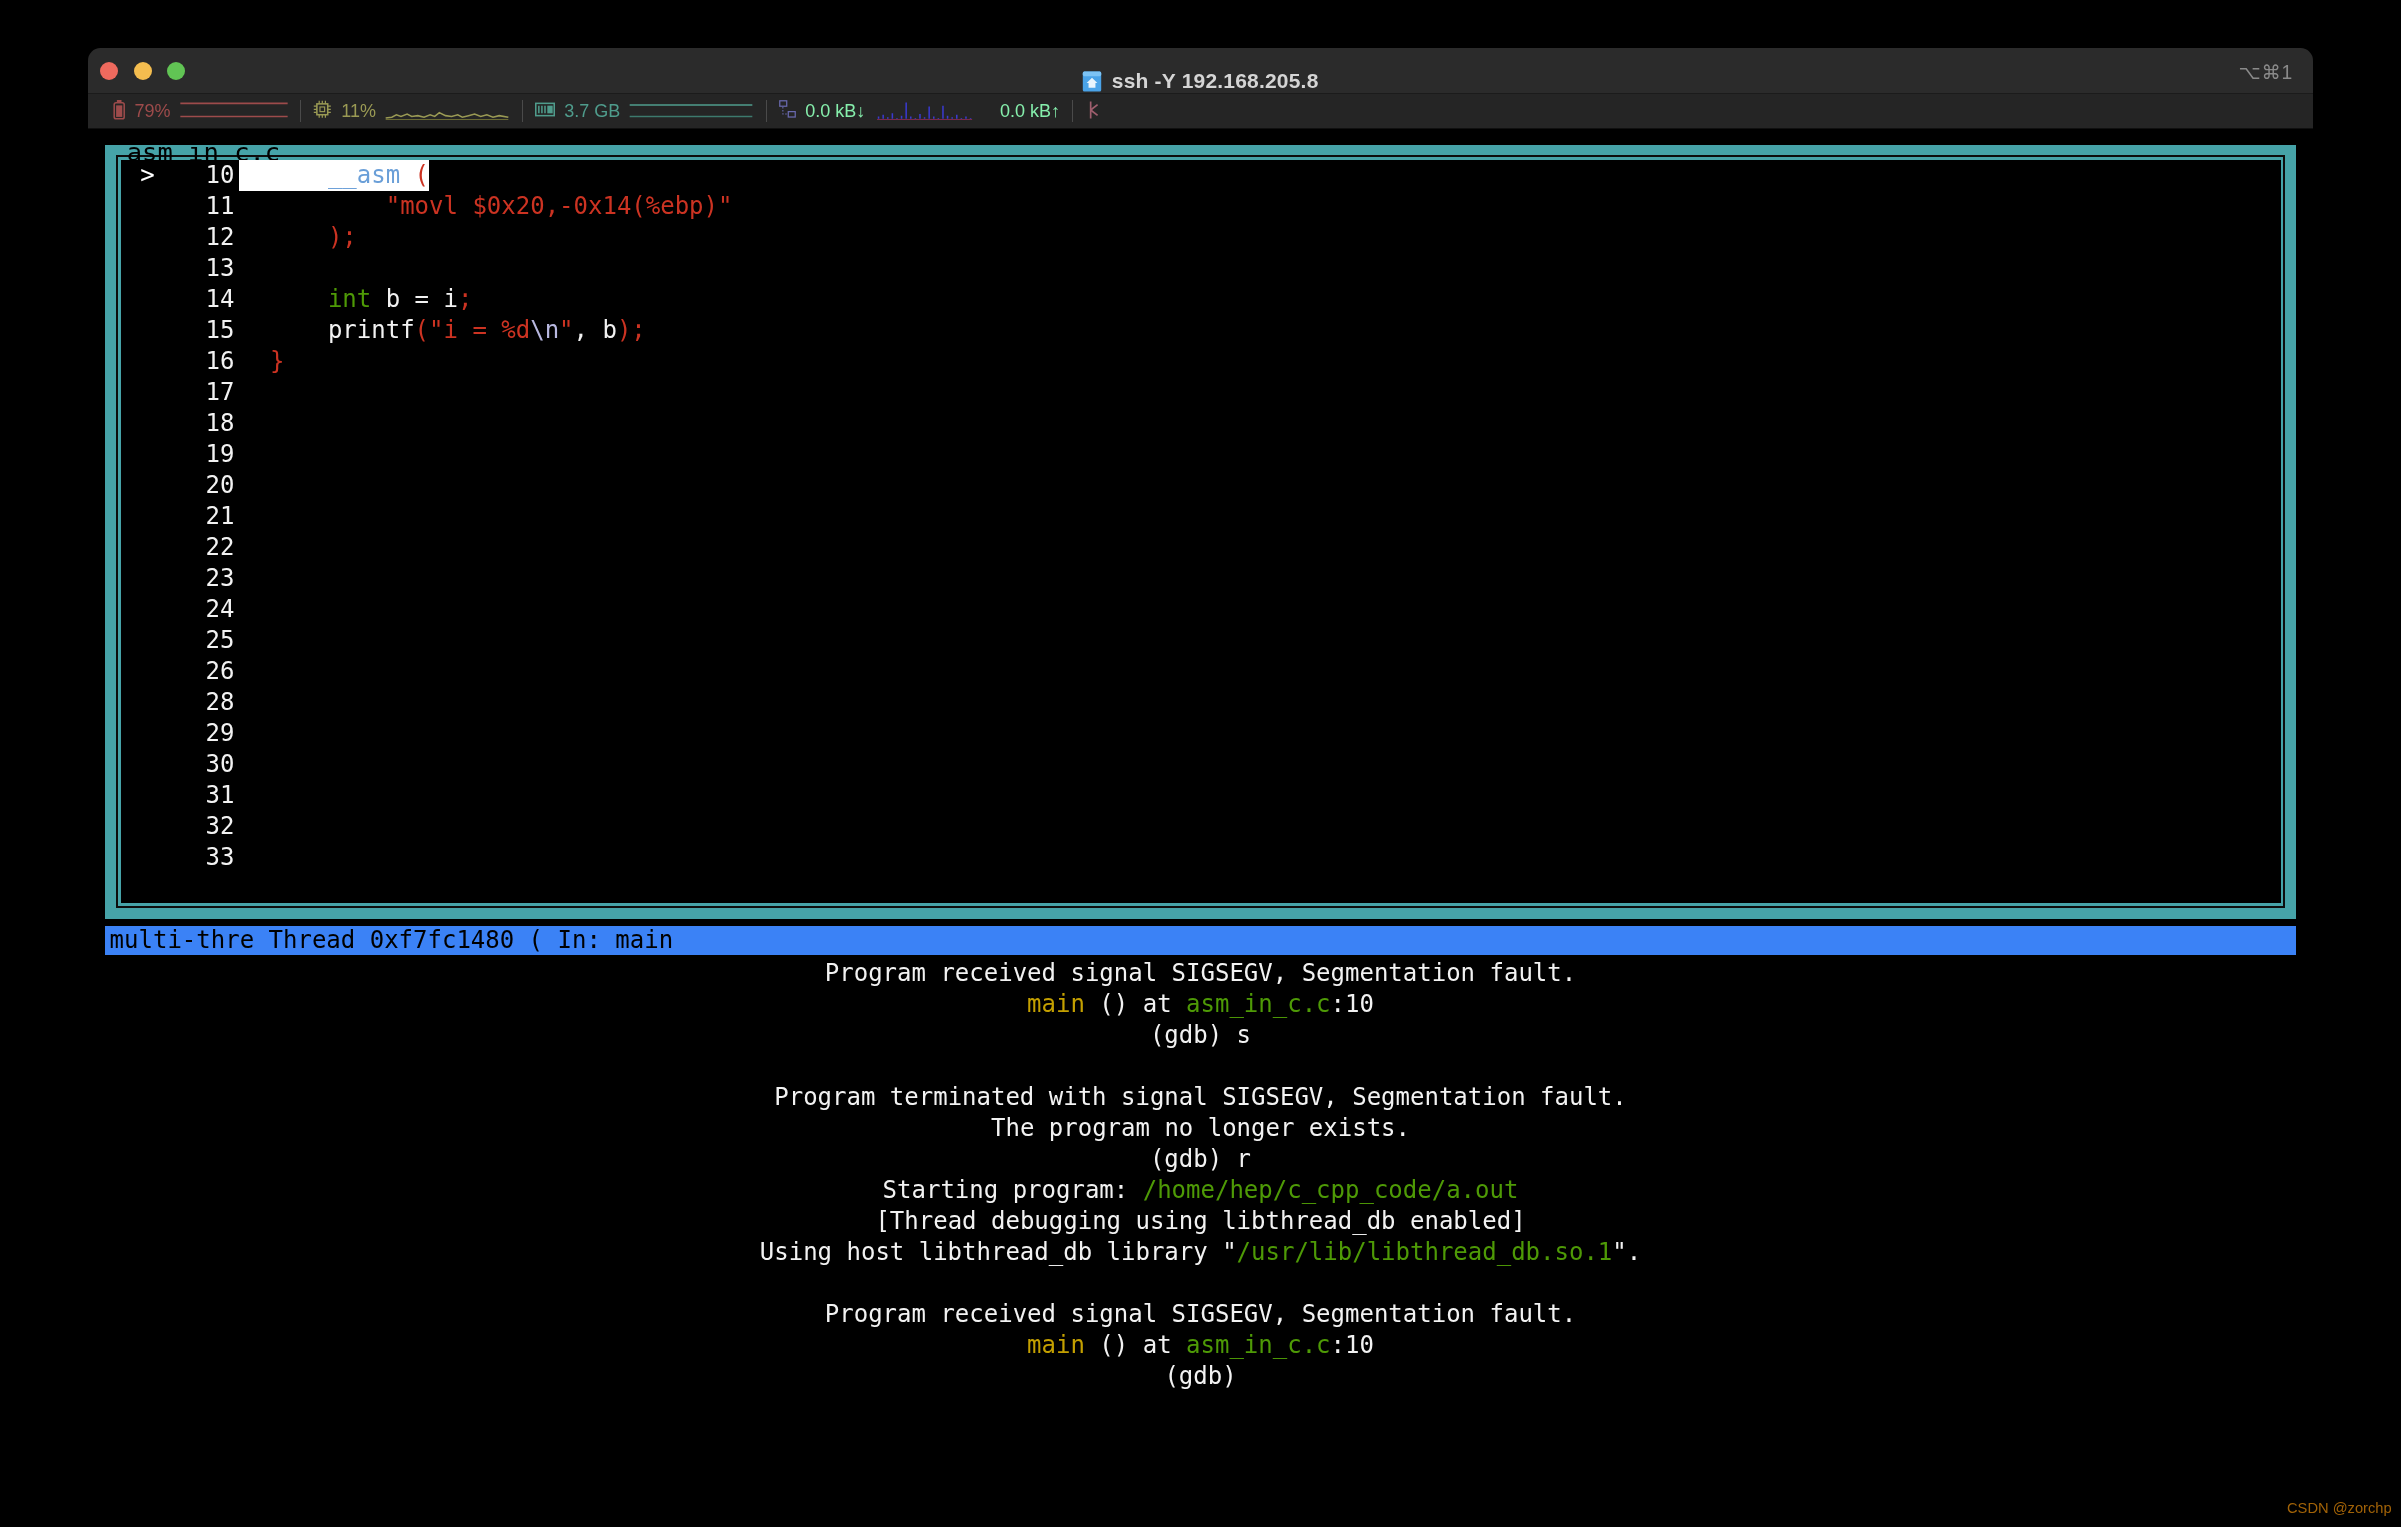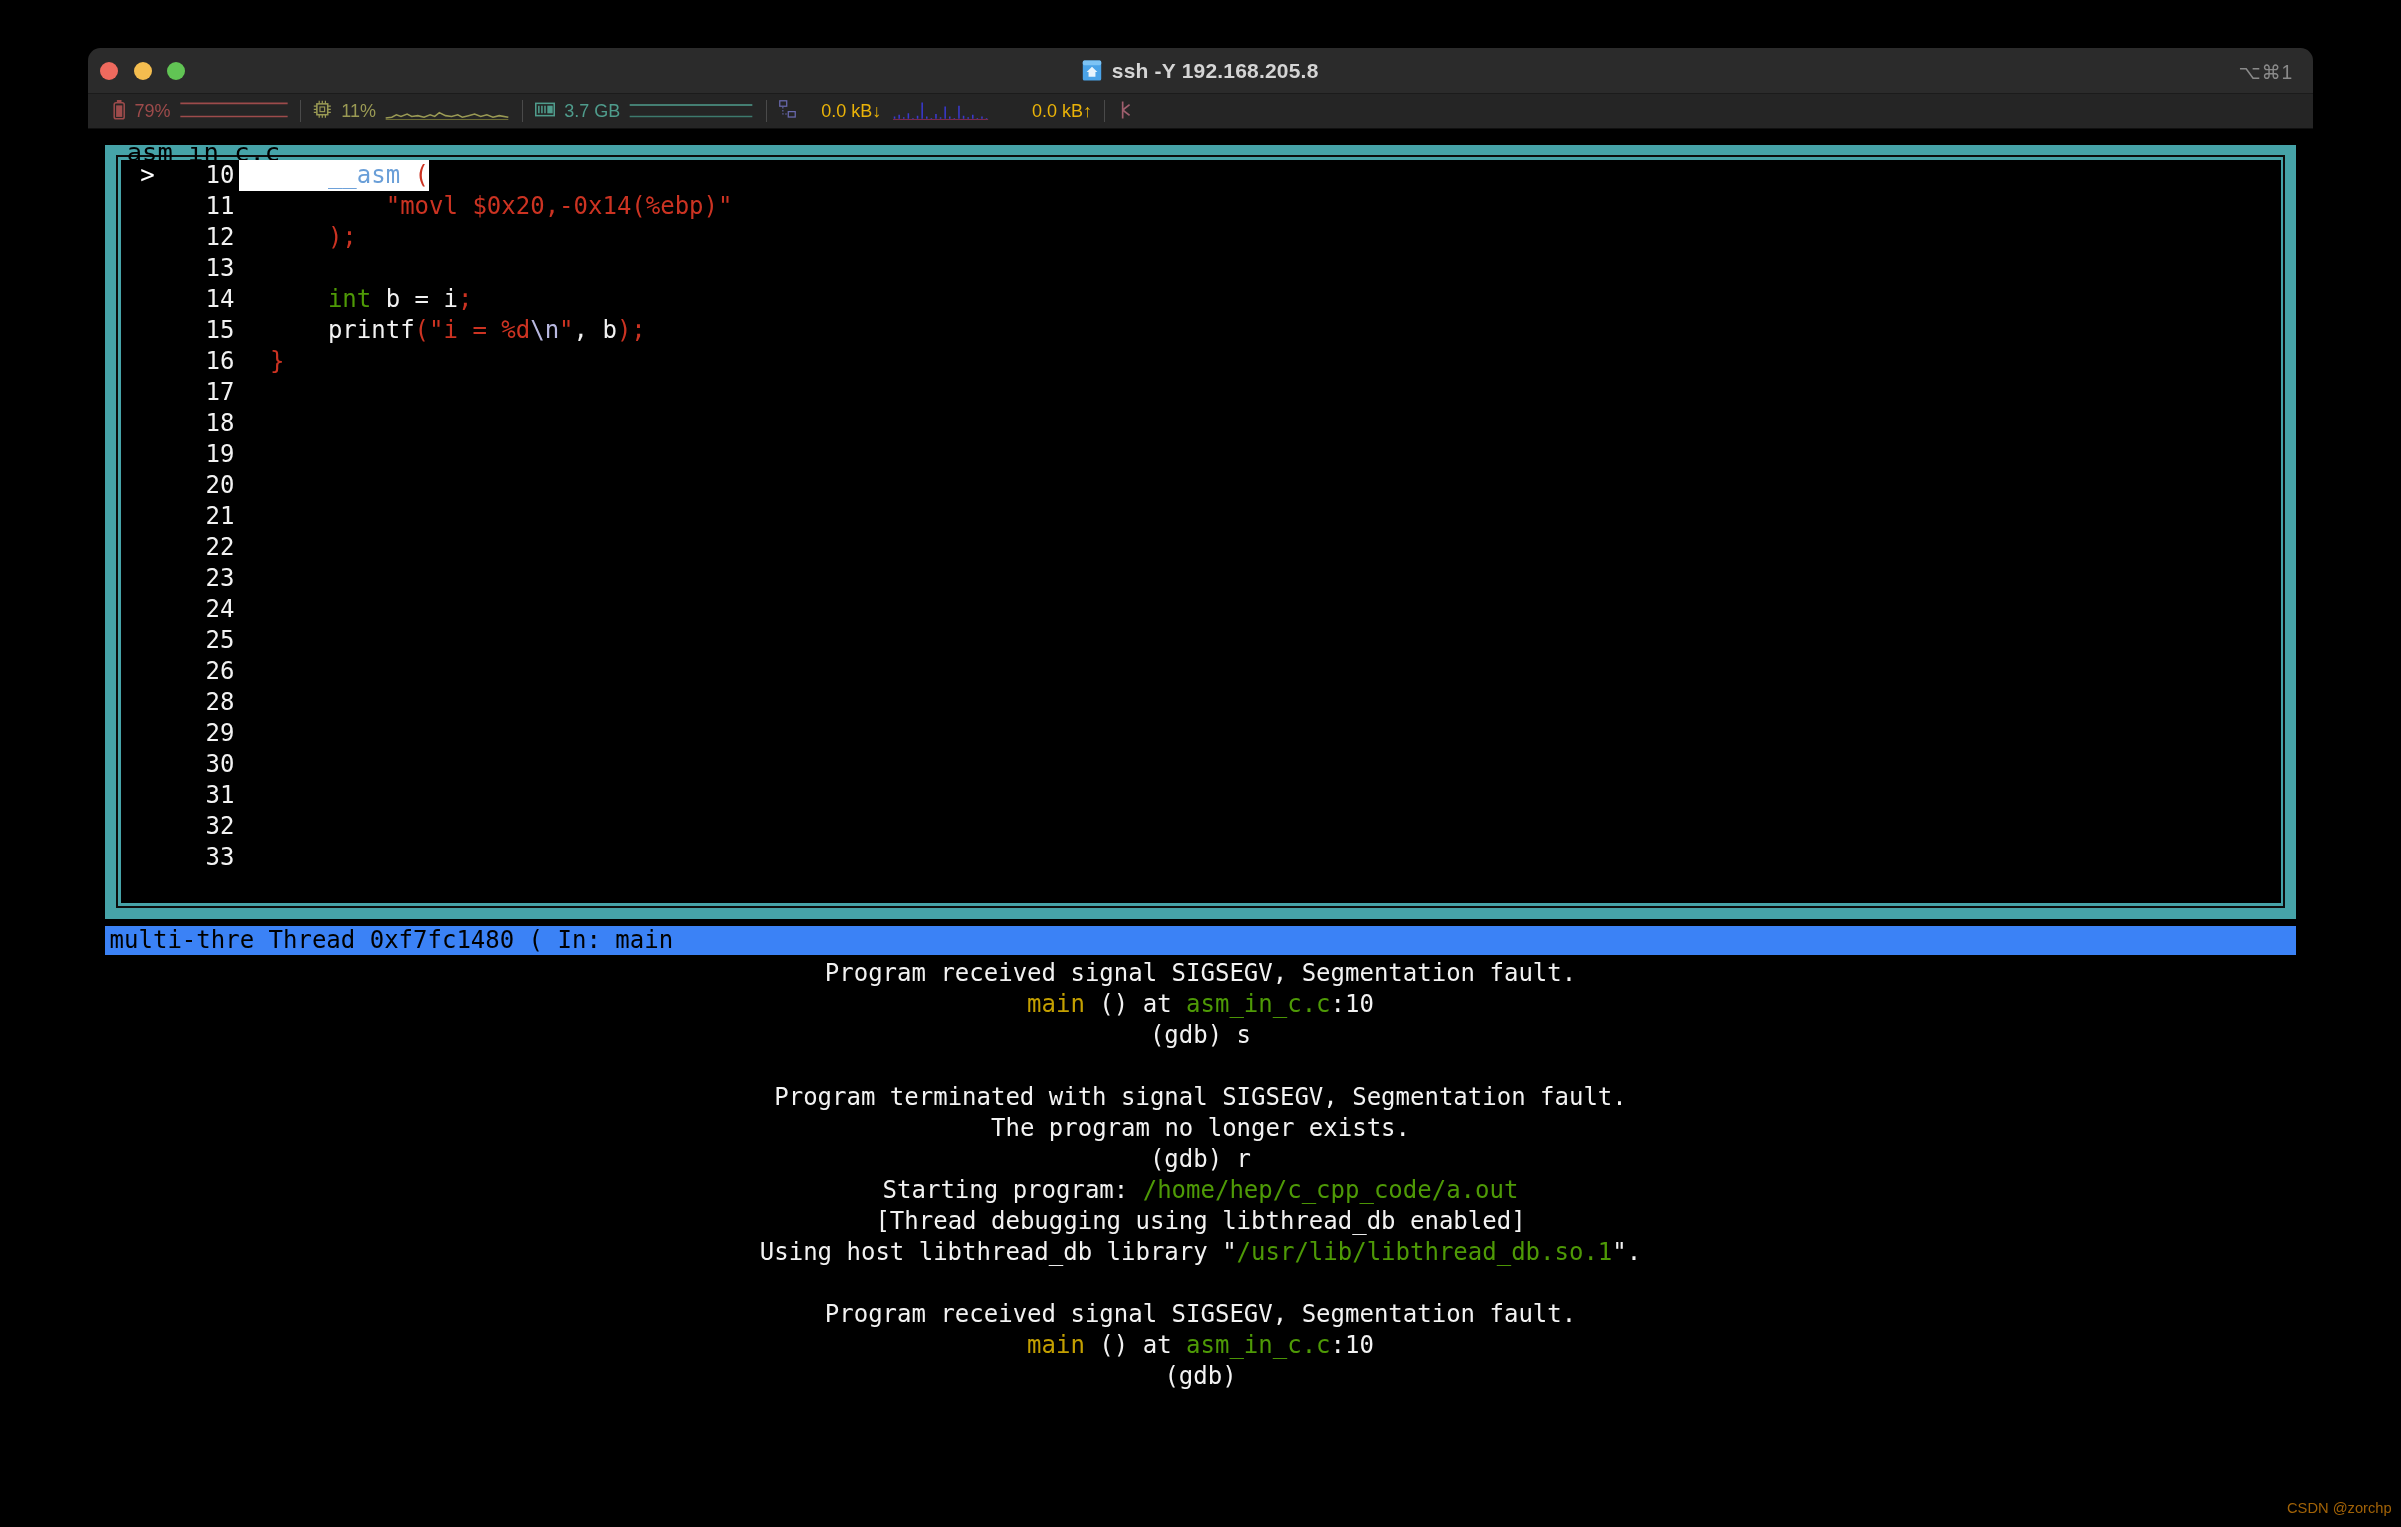--- a/index.html
+++ b/index.html
@@ -48,21 +48,21 @@
   }
   .tl-close { background: #ef6a5e; }
   .tl-min   { background: #f4bd4f; }
   .tl-max   { background: #61c454; }
 
   #title-center {
     position: absolute;
     left: 0; right: 0; top: 0;
     height: 45px;
     display: flex;
-    align-items: center;
+    align-items: flex-end;
     justify-content: center;
     gap: 9.3px;
     pointer-events: none;
   }
   #title-icon {
     width: 20px; height: 23px;
     position: relative;
     display: inline-block;
   }
   #title-text {
@@ -107,21 +107,21 @@
   }
   .stat-label {
     font-family: "Liberation Sans", sans-serif;
     font-size: 18px;
   }
   .stat-icon { display: inline-block; }
   .spark { display: block; }
   .col-batt { color: #9d4b4b; }
   .col-cpu  { color: #9a9a54; }
   .col-mem  { color: #4f9c8c; }
-  .col-net  { color: #eab308; margin-left: 16px; }
+  .col-net  { color: #86efac; }
 
   
   #term {
     position: relative;
     background: #000000;
     height: 1280px;
     font-family: "DejaVu Sans Mono", monospace;
   }
 
   

